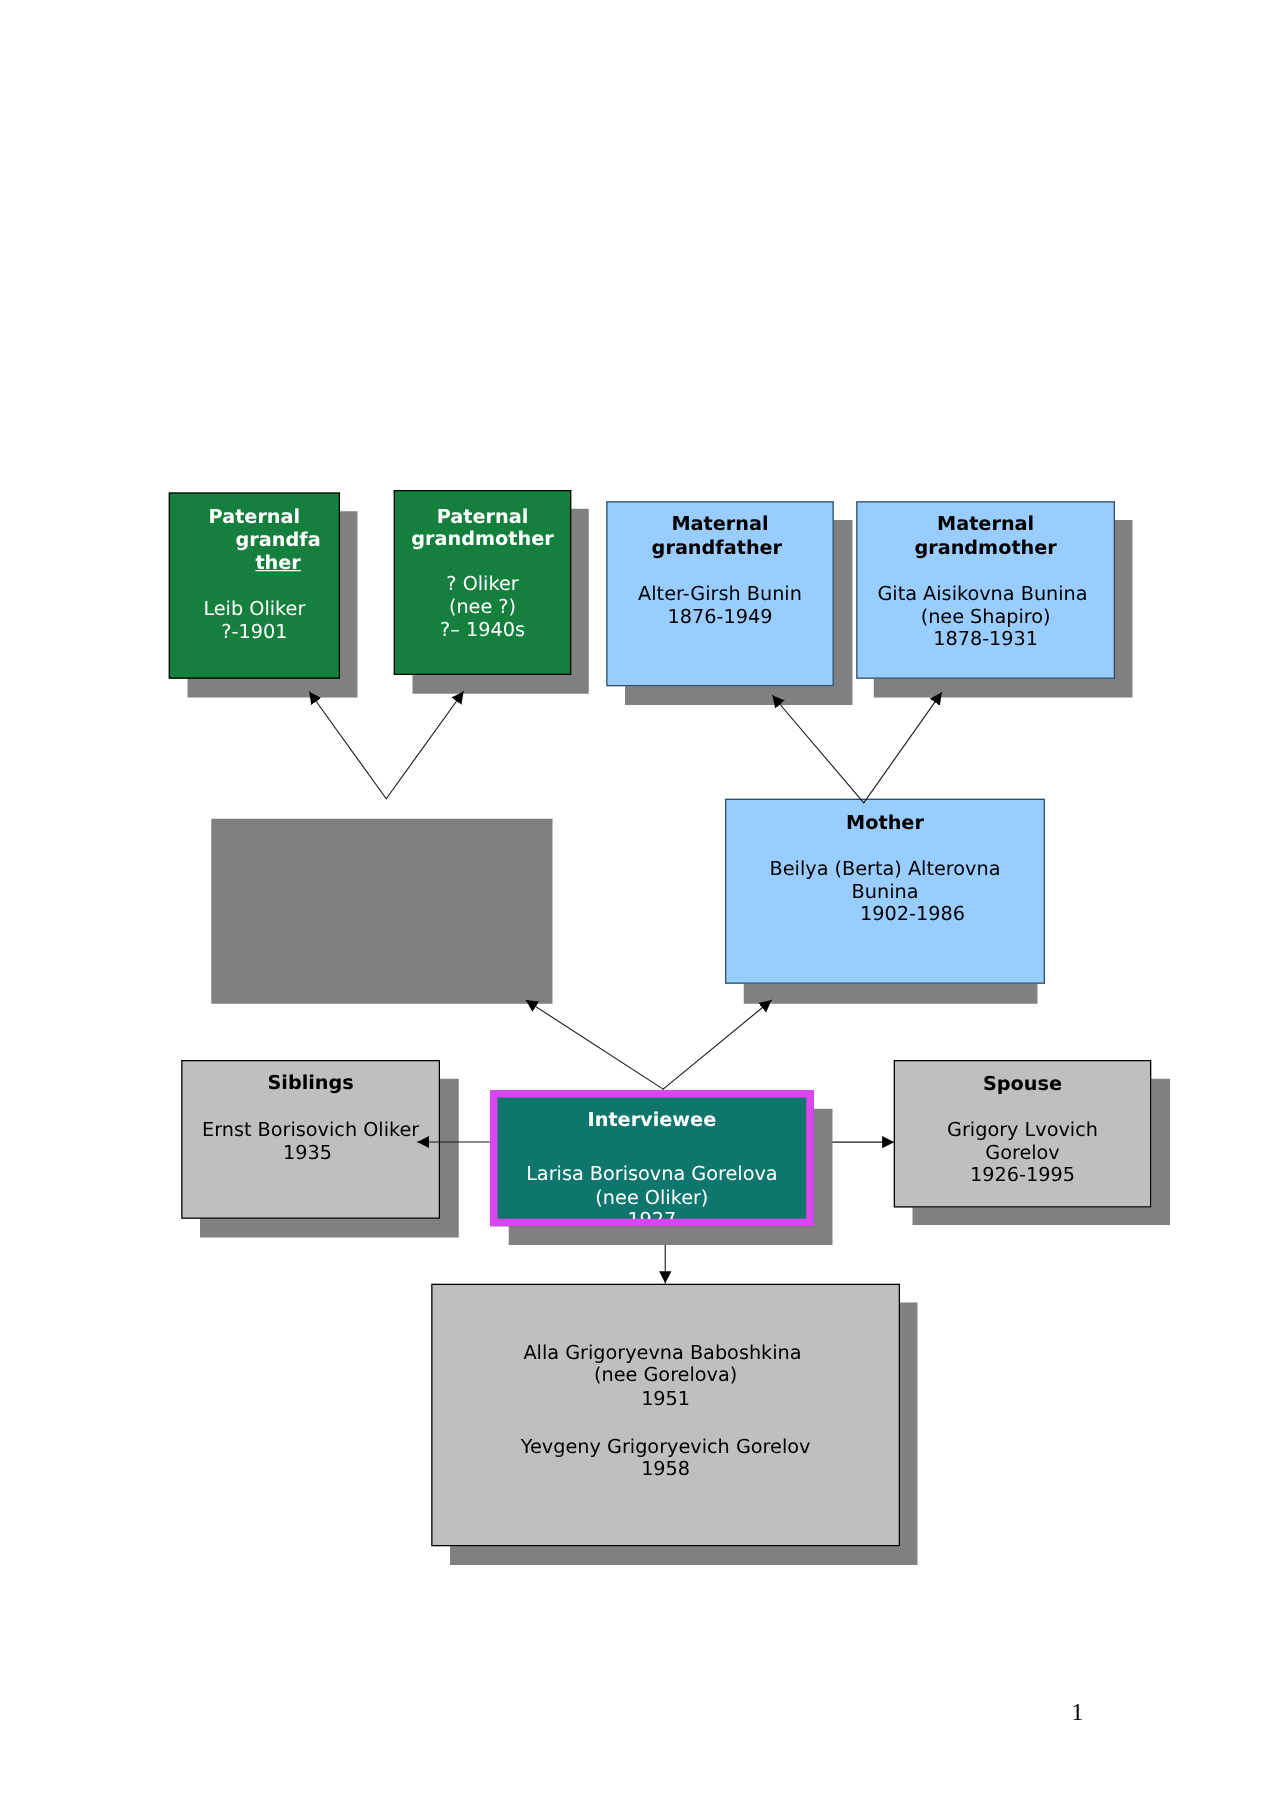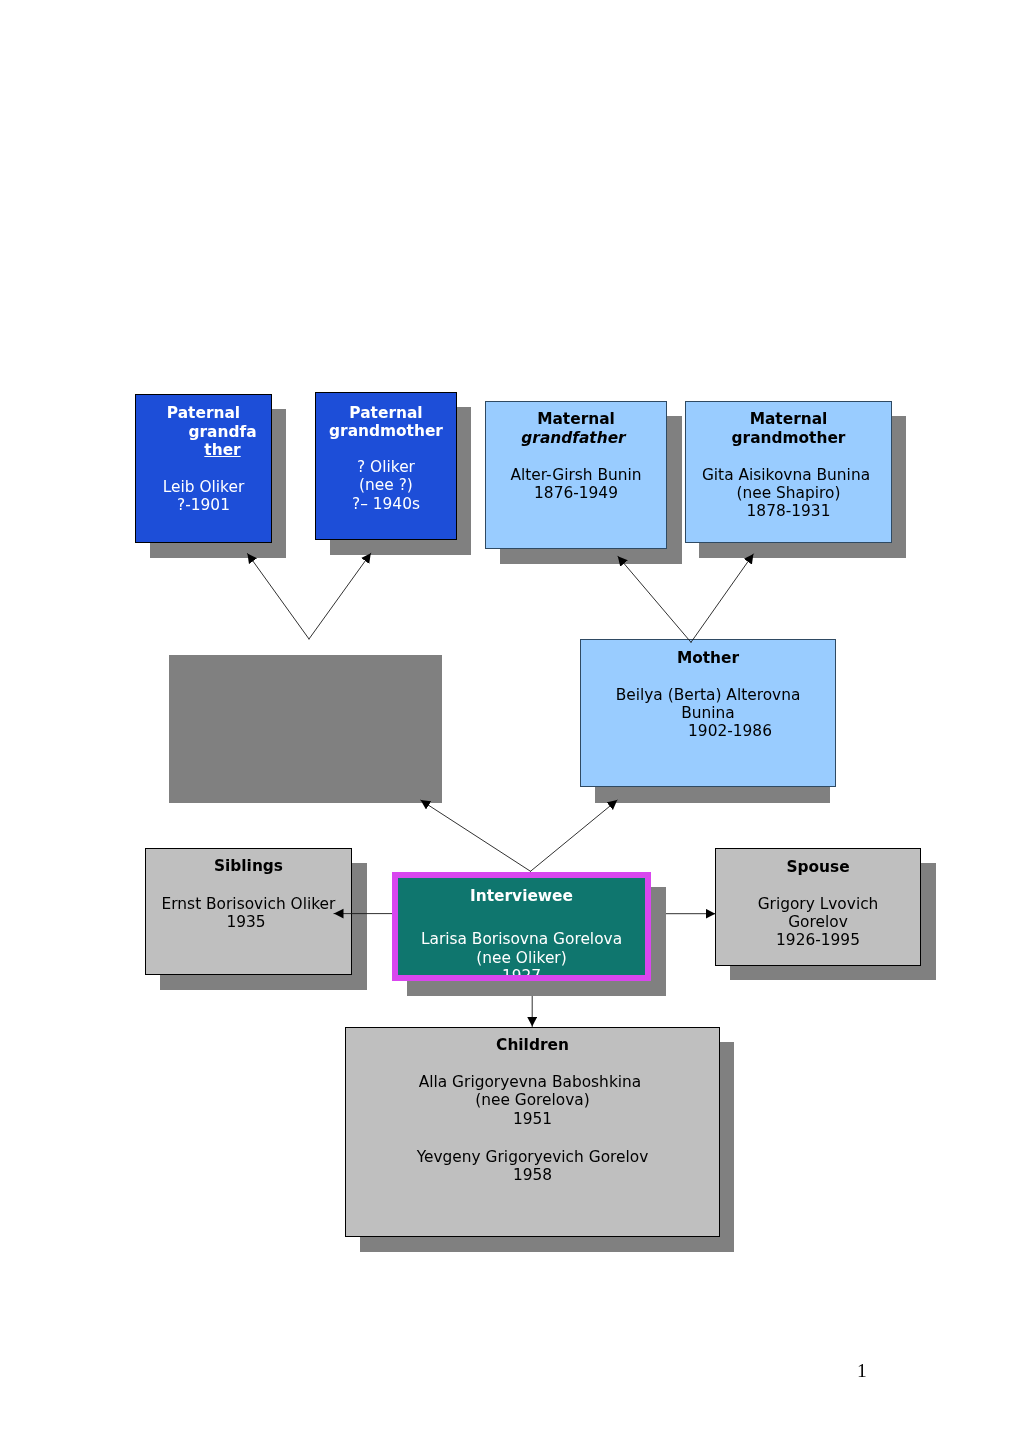--- a/index.html
+++ b/index.html
@@ -15,21 +15,21 @@
 
   .node { position:absolute; box-sizing:border-box; overflow:hidden; }
   .node .ln {
     position:absolute; left:0; right:0;
     font-size:15.4px; line-height:18.5px;
     text-align:center; white-space:pre;
     transform:translateZ(0);
   }
   .node .ttl { font-weight:bold; }
 
-  .n-red  { background:#1d4ed8; border:1px solid #000000; color:#ffffff; }
+  .n-red  { background:#15803d; border:1px solid #000000; color:#ffffff; }
   .n-blue { background:#99CCFF; border:1px solid #2F4A63; color:#000000; }
   .n-gray { background:#BFBFBF; border:1px solid #000000; color:#000000; }
   .n-dark { background:#0f766e; border:6px solid #d946ef; color:#ffffff; }
 
   #hdr {
     position:absolute; left:160px; top:126px; width:734px; height:45px;
     background:#7F7F7F; border:1px solid #000000; box-sizing:border-box;
   }
   #hdr .ln {
     position:absolute; left:0; right:0; top:9px;
@@ -72,21 +72,21 @@
   <div class="node n-red" style="left:315px;top:392px;width:142px;height:148px;">
     <div class="ln ttl" style="top:10.8px;">Paternal</div>
     <div class="ln ttl" style="top:29.4px;">grandmother</div>
     <div class="ln" style="top:64.5px;">? Oliker</div>
     <div class="ln" style="top:83.1px;">(nee ?)</div>
     <div class="ln" style="top:101.7px;">?– 1940s</div>
   </div>
 
   <div class="node n-blue" style="left:485px;top:401px;width:182px;height:148px;">
     <div class="ln ttl" style="top:8.1px;">Maternal</div>
-    <div class="ln ttl" style="top:26.8px;padding-right:5px;font-style:italic;">grandfather</div>
+    <div class="ln ttl" style="top:26.8px;padding-right:5px;">grandfather</div>
     <div class="ln" style="top:63.6px;">Alter-Girsh Bunin</div>
     <div class="ln" style="top:81.8px;">1876-1949</div>
   </div>
 
   <div class="node n-blue" style="left:685px;top:401px;width:207px;height:142px;">
     <div class="ln ttl" style="top:8px;">Maternal</div>
     <div class="ln ttl" style="top:26.8px;">grandmother</div>
     <div class="ln" style="top:63.8px;padding-right:5px;">Gita Aisikovna Bunina</div>
     <div class="ln" style="top:82.2px;">(nee Shapiro)</div>
     <div class="ln" style="top:100.3px;">1878-1931</div>
@@ -107,21 +107,20 @@
   </div>
 
   <div class="node n-gray" style="left:715px;top:848px;width:206px;height:118px;">
     <div class="ln ttl" style="top:8.6px;">Spouse</div>
     <div class="ln" style="top:45.7px;">Grigory Lvovich</div>
     <div class="ln" style="top:63.8px;">Gorelov</div>
     <div class="ln" style="top:82.4px;">1926-1995</div>
   </div>
 
   <div class="node n-gray" style="left:345px;top:1027px;width:375px;height:210px;">
-    <div class="ln ttl" style="top:8.3px;">Children</div>
     <div class="ln" style="top:45.4px;padding-right:5px;">Alla Grigoryevna Baboshkina</div>
     <div class="ln" style="top:63.2px;">(nee Gorelova)</div>
     <div class="ln" style="top:81.9px;">1951</div>
     <div class="ln" style="top:119.5px;">Yevgeny Grigoryevich Gorelov</div>
     <div class="ln" style="top:137.6px;">1958</div>
   </div>
 
   <svg id="arrows" viewBox="0 0 1020 1443">
     <defs>
       <marker id="ah" markerWidth="11" markerHeight="10.4" refX="9.6" refY="5.2" orient="auto" markerUnits="userSpaceOnUse">

